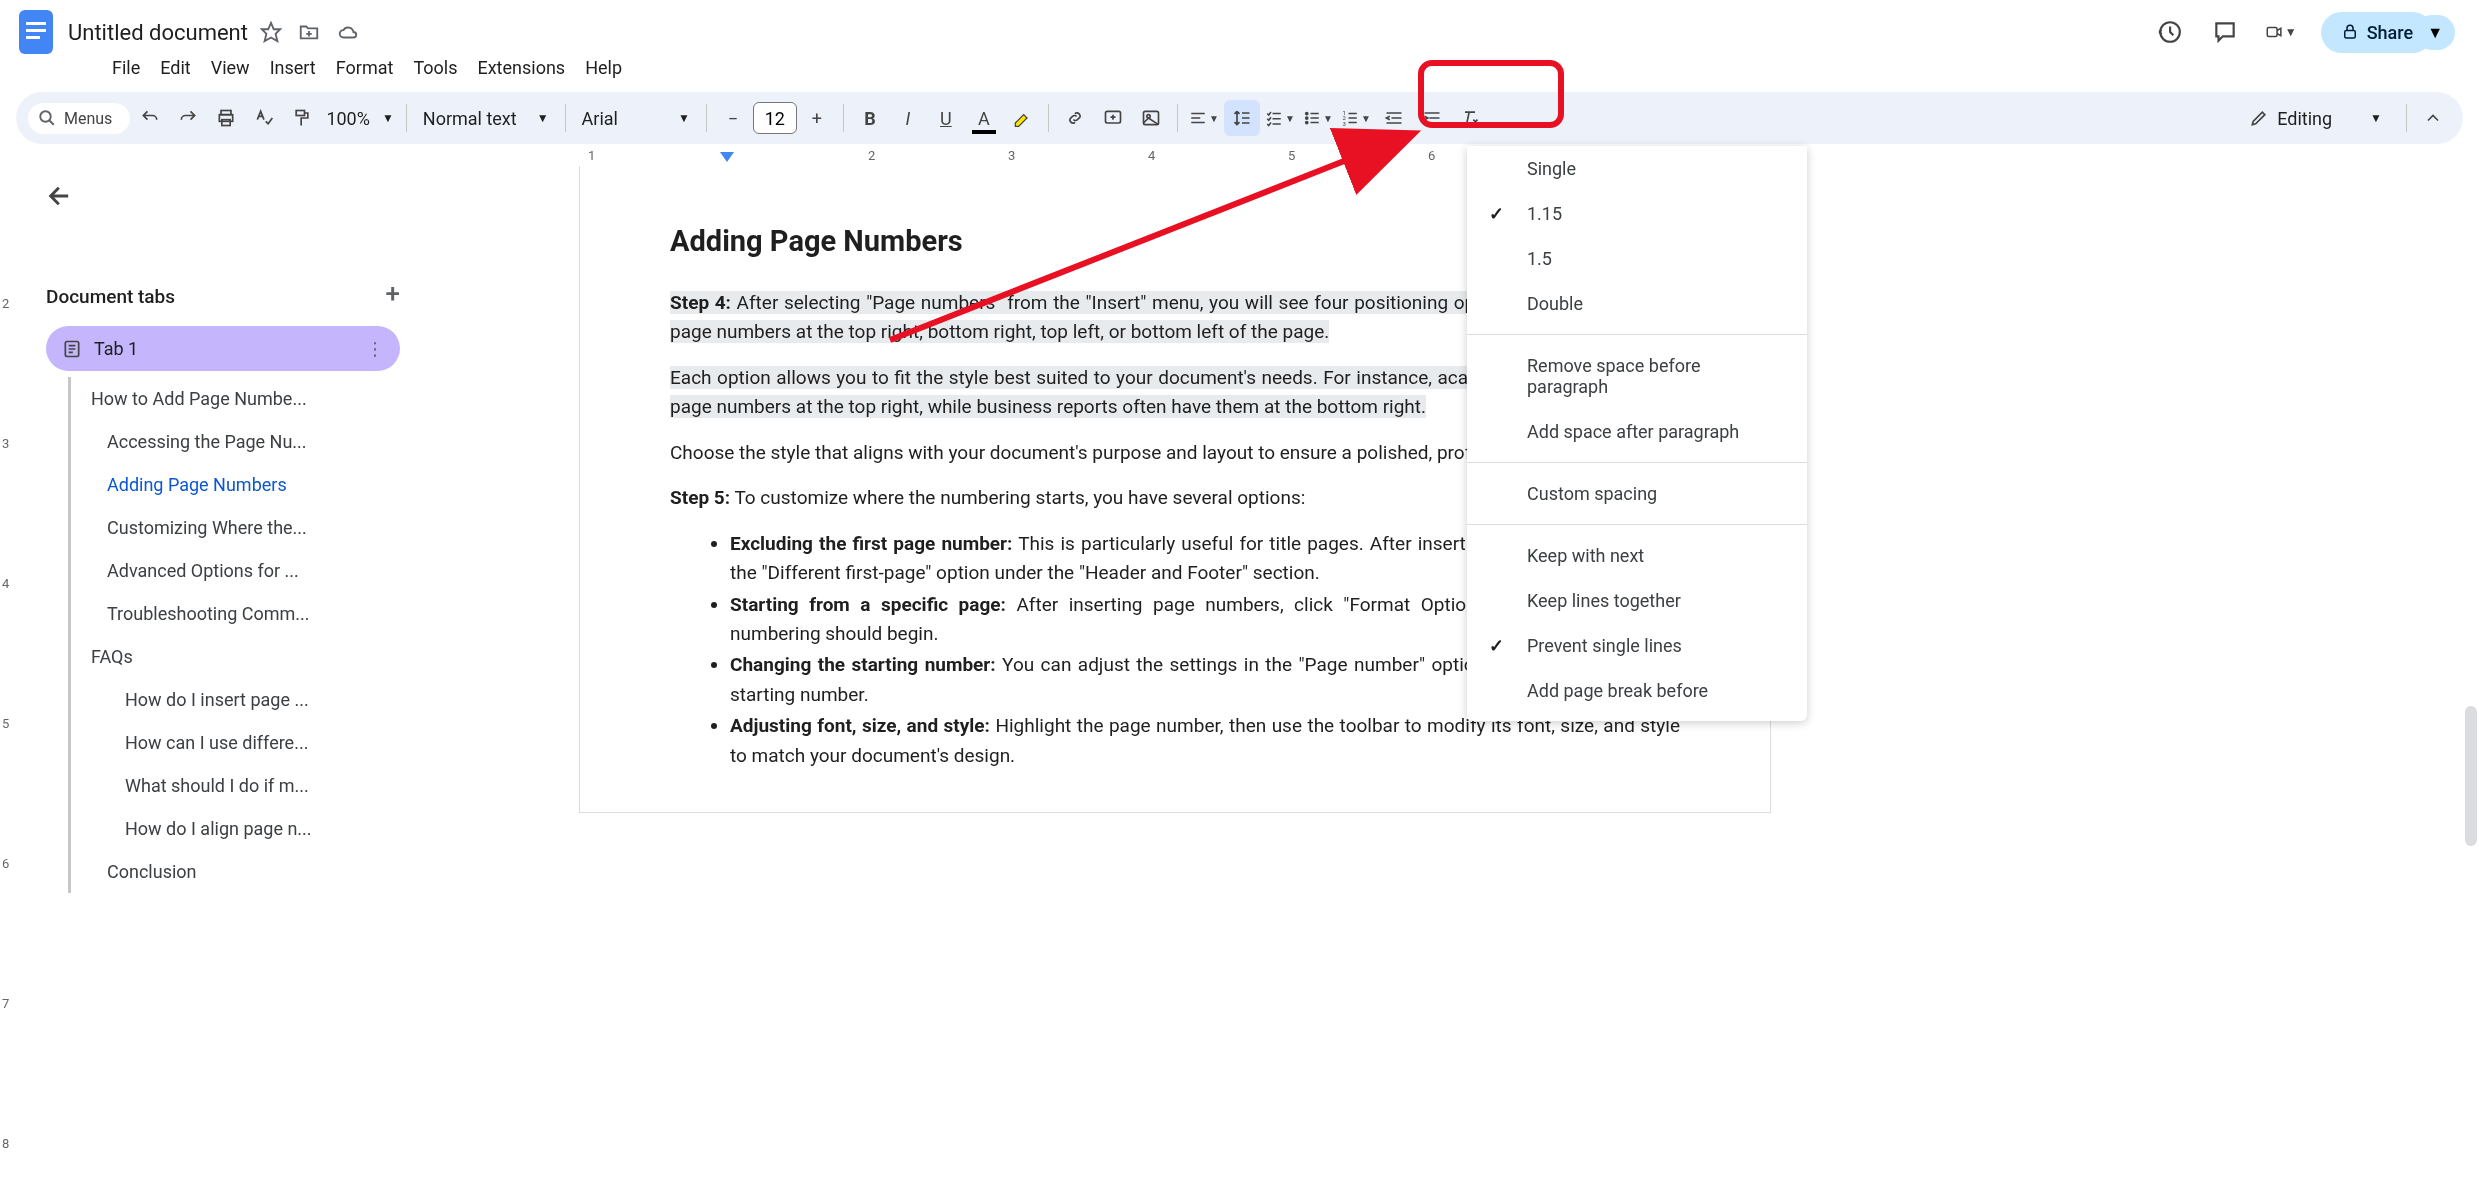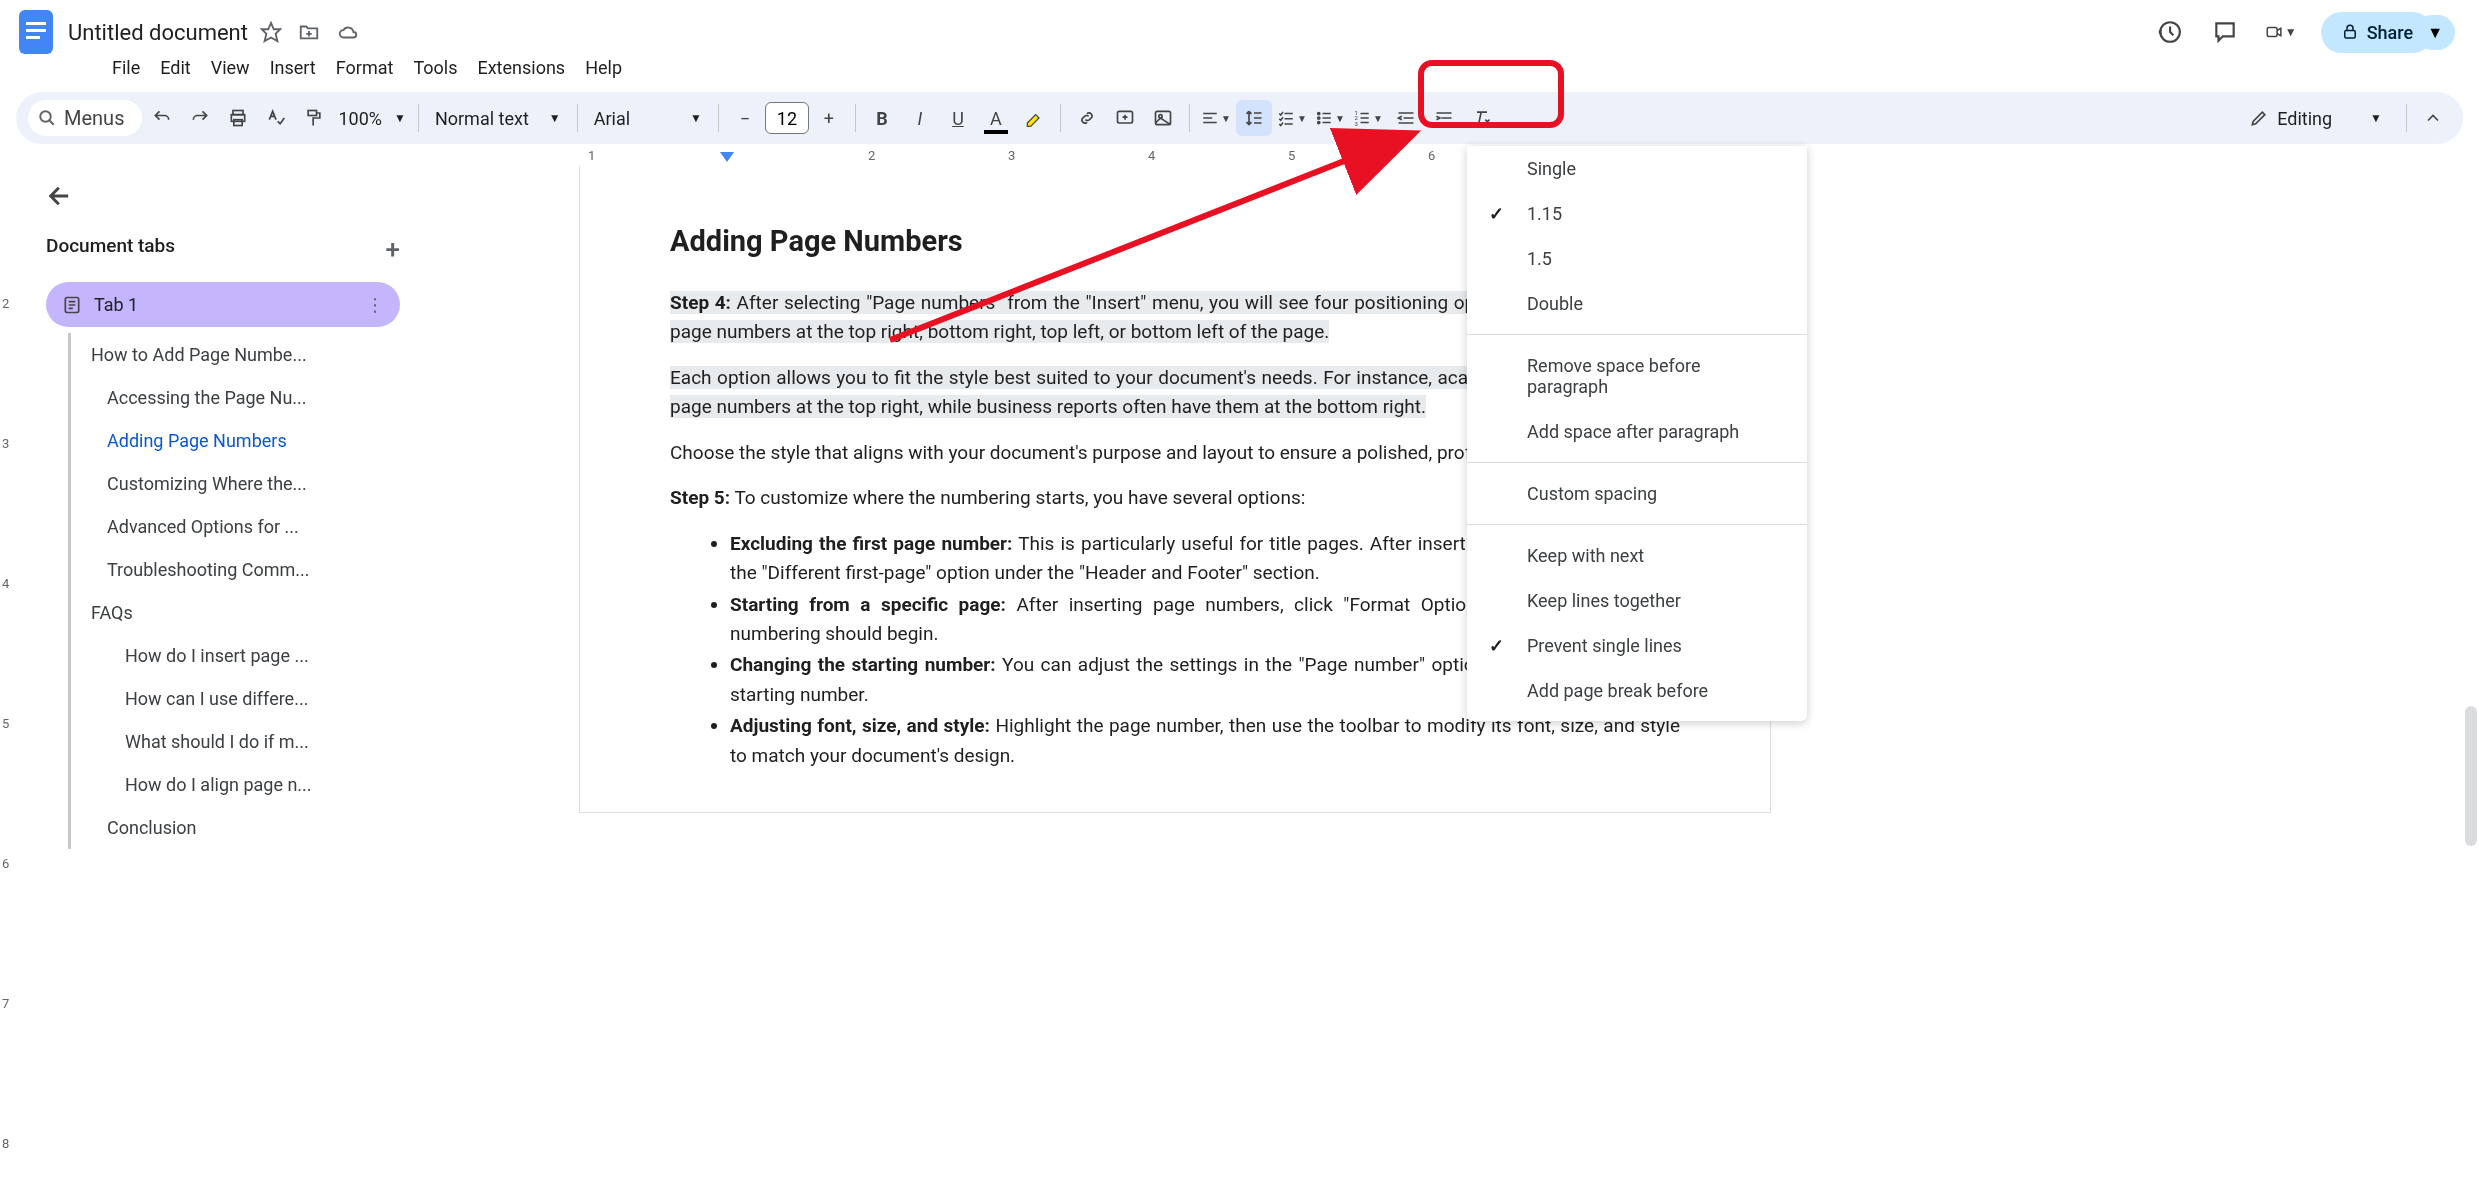--- a/index.html
+++ b/index.html
@@ -11,39 +11,39 @@
 .title-icons span { cursor:pointer; }
 .right-actions { margin-left:auto; display:flex; align-items:center; gap:24px; padding-right:8px;}
 .right-icon { width:32px; height:32px; display:flex; align-items:center; justify-content:center; color:#444; cursor:pointer; }
 .share-btn { background:#c2e7ff; border-radius:40px; padding:10px 20px; display:flex; align-items:center; gap:8px; font-size:18px; font-weight:500; color:#001d35; cursor:pointer; }
 .share-caret { padding:8px 12px; background:#c2e7ff; border-radius:40px; margin-left:-18px; cursor:pointer;}
 .menu-bar { display:flex; padding:2px 16px 0 68px; gap:0; height:36px; align-items:center;margin-left:34px;}
 .menu-item { padding:6px 10px; font-size:18px; color:#1f1f1f; cursor:pointer; border-radius:4px;}
 .toolbar { display:flex; align-items:center; margin:8px 16px 0 16px; background:#edf2fa; border-radius:40px; padding:4px 12px; height:52px; gap:2px; }
 .tool-btn { min-width:36px; height:36px; display:flex; align-items:center; justify-content:center; border-radius:6px; cursor:pointer; color:#444; font-size:18px;}
 .tool-btn.active-tool { background:#d3e3fd; }
-.menus-pill { background:#fff; border-radius:20px; padding:6px 18px 6px 10px; display:flex; align-items:center; gap:8px; font-size:20px; color:#444;}
+.menus-pill { background:#fff; border-radius:20px; padding:6px 18px 6px 10px; display:flex; align-items:center; gap:8px; font-size:16px; color:#444;}
 .sep { width:1px; height:28px; background:#c7c7c7; margin:0 6px; }
 .zoom-sel { font-size:18px; color:#1f1f1f; padding:0 4px; display:flex; align-items:center; gap:12px;}
 .style-sel { font-size:18px; color:#1f1f1f; padding:0 8px; display:flex; align-items:center; gap:20px; min-width:140px; justify-content:space-between;}
 .font-sel { font-size:18px; color:#1f1f1f; padding:0 8px; display:flex; align-items:center; gap:60px;}
 .font-size-box { border:1px solid #747775; border-radius:6px; width:44px; height:32px; display:flex; align-items:center; justify-content:center; font-size:18px; background:#fff;}
 .editing-sel { margin-left:auto; display:flex; align-items:center; gap:8px; font-size:18px; color:#1f1f1f; padding:0 16px;}
 .text-color-btn { position:relative; }
 .text-color-btn::after { content:''; position:absolute; bottom:2px; left:6px; right:6px; height:4px; background:#000;}
 .ruler-area { position:relative; height:20px; margin-left:18px; margin-right:0; margin-top:4px;}
 .ruler { position:absolute; left:570px; right:40px; top:0; height:18px; font-size:13px; color:#666;}
 .ruler-num { position:absolute; top:0;}
 .ruler-indent { position:absolute; top:4px; width:0; height:0; border-left:7px solid transparent; border-right:7px solid transparent; border-top:10px solid #4285f4;}
 .workspace { display:flex; position:absolute; top:166px; bottom:0; left:0; right:0; }
 .v-ruler { width:18px; background:#fff; position:relative; font-size:13px; color:#666;}
 .v-num { position:absolute; left:2px; transform:rotate(0deg);}
 .outline-panel { width:402px; padding:16px 20px 0 28px; background:#fff;}
 .back-arrow { font-size:28px; color:#444; cursor:pointer; margin-bottom:20px; display:inline-block;}
-.doc-tabs-hdr { display:flex; justify-content:space-between; align-items:flex-start; font-size:19px; font-weight:500; color:#1f1f1f; margin-bottom:18px;}
+.doc-tabs-hdr { display:flex; justify-content:space-between; align-items:flex-end; font-size:19px; font-weight:500; color:#1f1f1f; margin-bottom:18px;margin-top:44px;}
 .add-tab { font-size:26px; color:#5f6368; cursor:pointer;}
 .tab-pill { background:#c4b5fd; border-radius:26px; padding:12px 16px; display:flex; align-items:center; gap:12px; font-size:18px; color:#1f1f1f; margin-bottom:6px;}
 .tab-pill .more { margin-left:auto; cursor:pointer; color:#5f6368;}
 .outline-list { border-left:3px solid #c7c7c7; margin-left:22px; padding-left:0;}
 .outline-item { padding:11px 8px 11px 20px; font-size:18px; color:#3c4043; cursor:pointer; white-space:nowrap; overflow:hidden; text-overflow:ellipsis;}
 .outline-item.l2 { padding-left:36px; }
 .outline-item.l3 { padding-left:54px; }
 .outline-item.active { color:#0b57d0; position:relative;}
 .outline-item.active::before { content:''; position:absolute; left:-3px; top:8px; bottom:8px; width:3px; background:#0b57d0;}
 .doc-area { flex:1; position:relative; background:#fff; overflow:hidden;}

